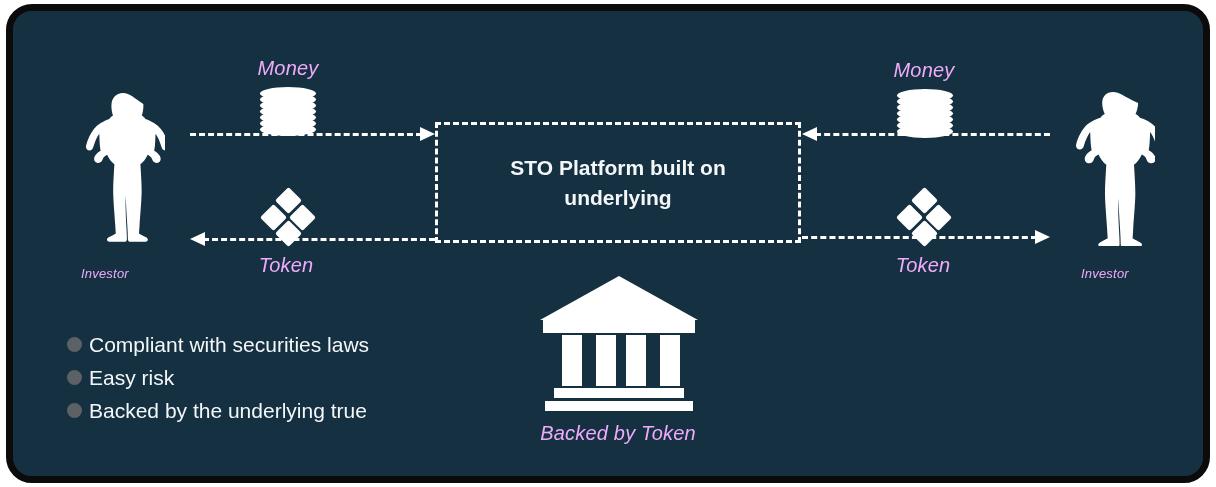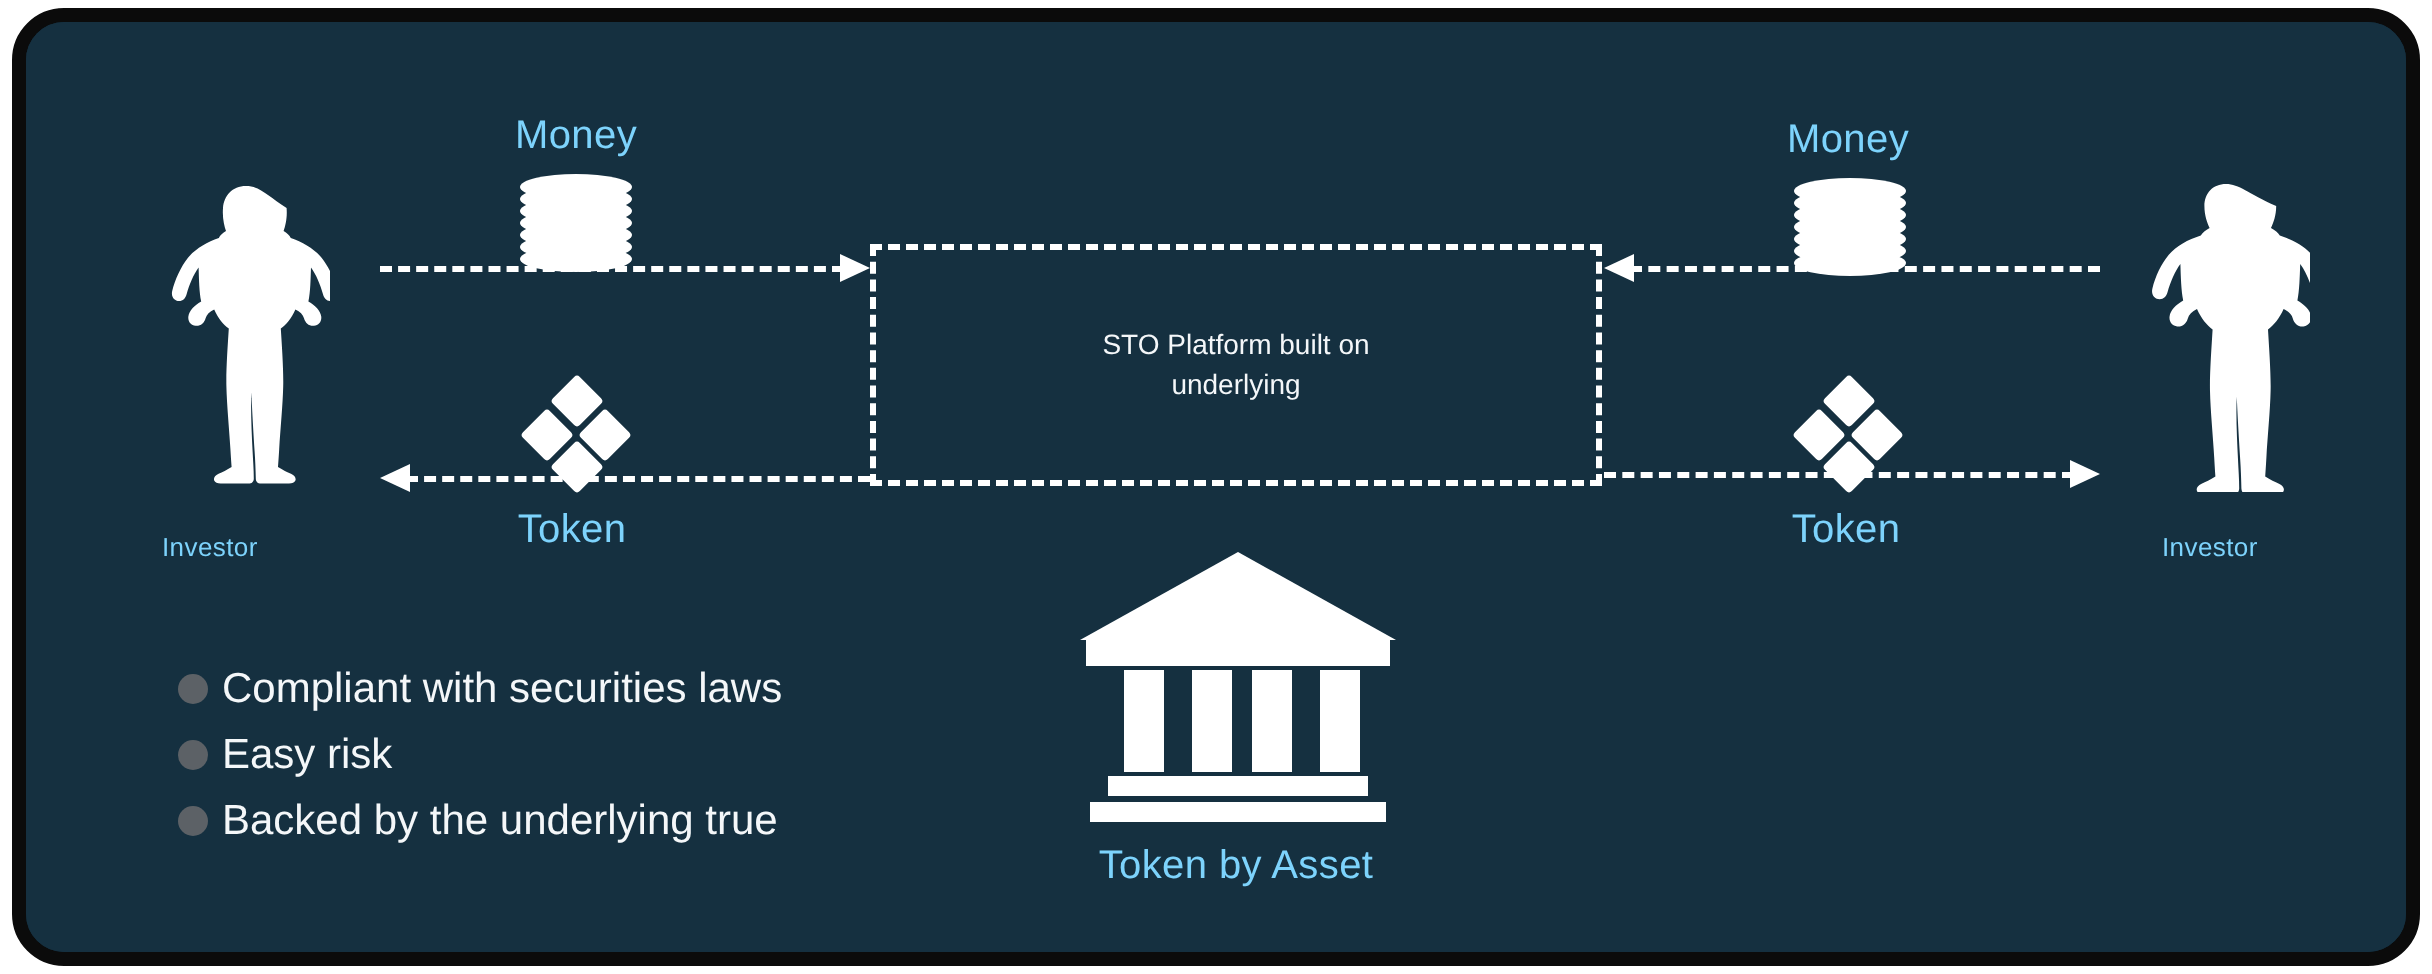--- a/index.html
+++ b/index.html
@@ -29,25 +29,26 @@
   }
   #panel {
     position: absolute;
     inset: 0;
     background: #153040;
   }
 
   
   .lbl {
     position: absolute;
-    color: #7dd3fc;
+    color: #f0abfc;
     font-family: "Liberation Sans", sans-serif;
     font-weight: 300;
     white-space: nowrap;
     letter-spacing: .2px;
+    font-style: italic;
   }
   .lbl.c { transform: translateX(-50%); text-align: center; }
 
   .cap-money  { font-size: 20px; }
   .cap-token  { font-size: 20px; }
   .cap-person { font-size: 13px; }
   .cap-asset  { font-size: 20px; }
 
   
   #platform-box {
@@ -57,22 +58,22 @@
     width: 366px;
     height: 121px;
     box-sizing: border-box;
     border: 3px dashed #ffffff;
     display: flex;
     align-items: center;
     justify-content: center;
   }
   #platform-label {
     color: #f4f7f9;
-    font-size: 14px;
-    font-weight: 400;
+    font-size: 21px;
+    font-weight: 700;
     line-height: 1.42;
     text-align: center;
     width: 84%;
   }
 
   
   .arrow { position: absolute; height: 14px; }
   .arrow .shaft {
     position: absolute;
     top: 6px;
@@ -145,21 +146,21 @@
   #bank-icon .base2 {
     position: absolute; left: 5px; top: 125px;
     width: 148px; height: 10px; background: #ffffff;
   }
 
   
   .person { position: absolute; width: 84px; height: 155px; }
   .person svg { width: 100%; height: 100%; display: block; }
 
   
-  #benefits-list { position: absolute; left: 76px; top: 317px; }
+  #benefits-list { position: absolute; left: 54px; top: 317px; }
   .bullet-row {
     display: flex;
     align-items: center;
     height: 33px;
   }
   .bullet-dot {
     width: 15px; height: 15px;
     border-radius: 50%;
     background: #5c6166;
     flex: 0 0 auto;
@@ -278,21 +279,21 @@
     <div id="bank-icon">
       <div class="roof"></div>
       <div class="arch"></div>
       <div class="col c1"></div>
       <div class="col c2"></div>
       <div class="col c3"></div>
       <div class="col c4"></div>
       <div class="base1"></div>
       <div class="base2"></div>
     </div>
-    <div class="lbl cap-asset c" style="left:605px; top:411px;">Token by Asset</div>
+    <div class="lbl cap-asset c" style="left:605px; top:411px;">Backed by Token</div>
 
     <div id="benefits-list">
       <div class="bullet-row">
         <span class="bullet-dot"></span>
         <span class="bullet-text">Compliant with securities laws</span>
       </div>
       <div class="bullet-row">
         <span class="bullet-dot"></span>
         <span class="bullet-text">Easy risk</span>
       </div>

